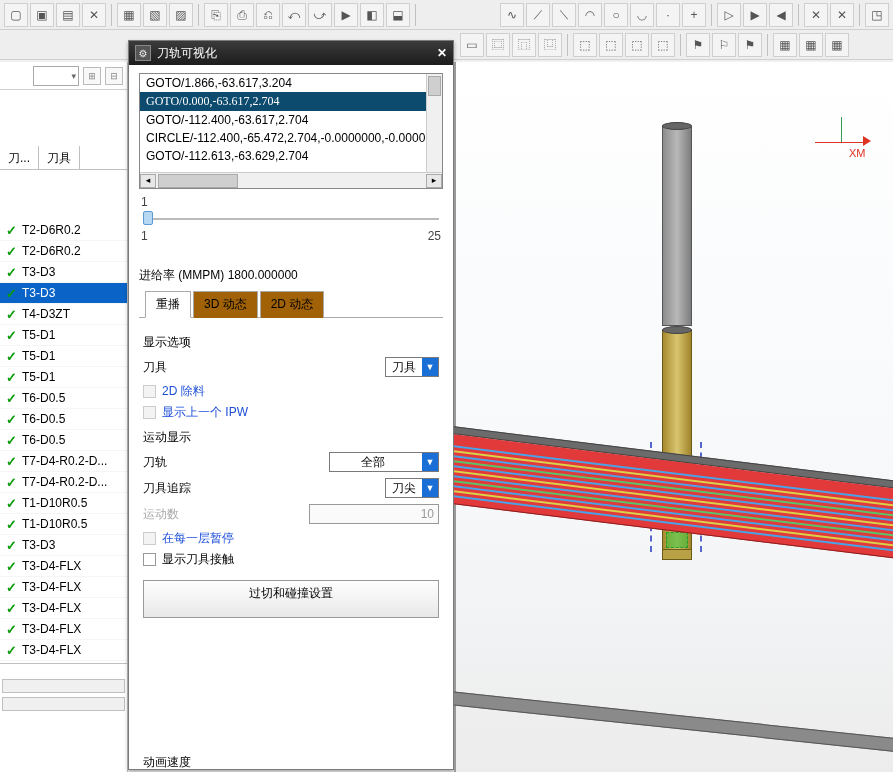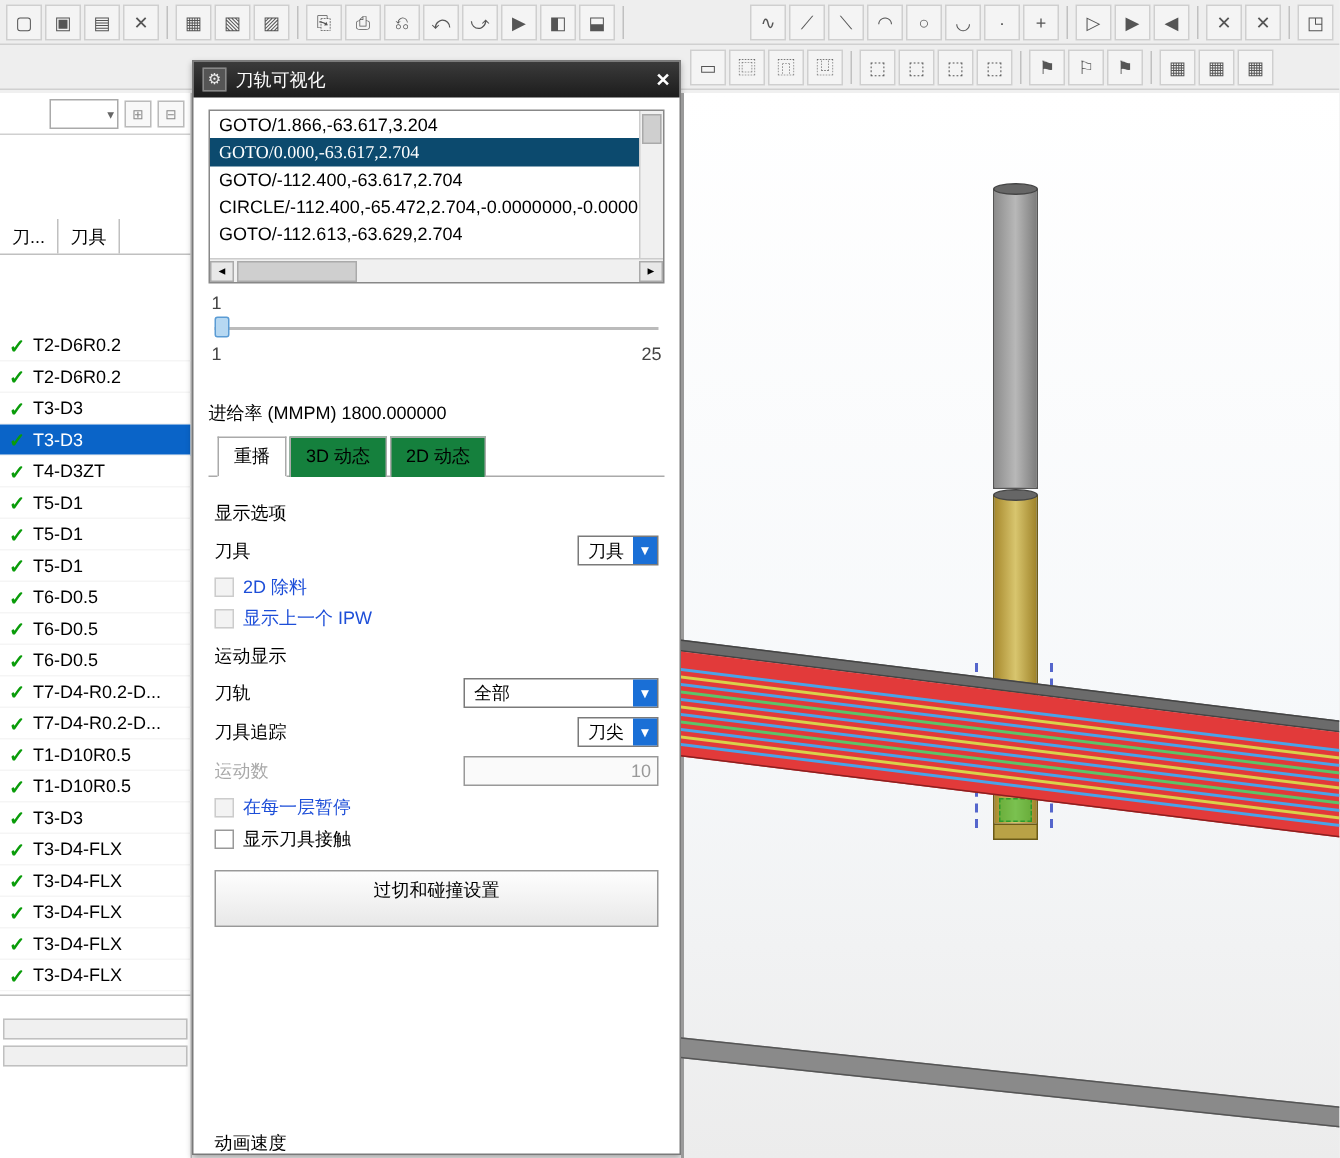--- a/index.html
+++ b/index.html
@@ -42,31 +42,31 @@
   .lb-hscroll .thumb { height:14px; width:80px; background:#cfcfcf; border:1px solid #aaa; margin-left:2px;}
 
   .slider-wrap { margin-top:6px;}
   .slider-labels { display:flex; justify-content:space-between; padding:0 2px; color:#444;}
   .slider { position:relative; height:16px; margin:2px 4px;}
   .slider-track { position:absolute; left:0; right:0; top:7px; height:2px; background:#bbb;}
   .slider-thumb { position:absolute; left:0; top:0; width:10px; height:14px; background:#b6d8f2; border:1px solid #5a9bd4; border-radius:2px;}
 
   .feed-label { margin-top:24px; margin-bottom:6px;}
   .tabset { border-bottom:1px solid #aaa; display:flex; padding-left:6px;}
-  .tabset .tab { padding:4px 10px; border:1px solid #aaa; border-bottom:none; background:#15803d; margin-right:2px; position:relative; top:1px;}
+  .tabset .tab { padding:4px 10px; border:1px solid #aaa; border-bottom:none; background:#a16207; margin-right:2px; position:relative; top:1px;}
   .tabset .tab.active { background:#fff; border-bottom:1px solid #fff;}
   .panel { padding:8px 4px 4px 4px;}
   .section-h { margin:8px 0 6px 0;}
   .form-row { display:flex; align-items:center; margin:6px 0; gap:8px;}
   .form-row label { flex:0 0 auto;}
   .form-row .spacer { flex:1; }
   .combo { display:inline-flex; align-items:center; border:1px solid #7a7a7a; height:20px; background:#fff;}
   .combo .txt { padding:0 6px; }
   .combo .arrow { width:16px; height:18px; background:#1a6fd6; color:#fff; display:flex;align-items:center;justify-content:center; font-size:9px;}
-  .combo.wide { width:130px;}
+  .combo.wide { width:110px;padding-left:25px;}
   .combo.wide .txt { flex:1;}
   .chk-row { display:flex; align-items:center; gap:6px; margin:4px 0;}
   .chk-row.disabled { color:#1d4ed8;}
   .checkbox { width:13px;height:13px; border:1px solid #999; background:#fff;}
   .chk-row.disabled .checkbox { border-color:#ccc; background:#f3f3f3;}
   .txt-input { border:1px solid #999; width:130px; height:20px; text-align:right; padding:0 4px; color:#999;}
   .big-button { display:block; width:100%; height:38px; border:1px solid #999; background:linear-gradient(#fefefe,#e8e8e8); margin-top:12px; text-align:center; line-height:24px;}
 
   
   .viewport { position:absolute; left:454px; top:62px; right:0; bottom:0; background:linear-gradient(180deg,#ffffff 0%,#f6f8fa 60%,#ececec 100%); overflow:hidden;}
@@ -367,20 +367,26 @@
       <div class="slider-labels">
           <span></span>
           <span>10</span>
         </div>
     </div>
   </div>
 </div>
 
 <div class="viewport">
   <div class="v-divide"></div>
+  <div class="axis">
+    <div class="y-line"></div>
+    <div class="xm-line"></div>
+      <div class="xm-arrow"></div>
+    <div class="xm-label">XM</div>
+  </div>
   <div class="tool-3d">
     <div class="tool-cap"></div>
     <div class="tool-shaft"></div>
     <div class="tool-cap"></div>
     <div class="tool-body"></div>
     <div class="tool-tip"></div>
   </div>
   <div class="dash-lines">
     <div class="dl d1"></div>
       <div class="dl d2"></div>

